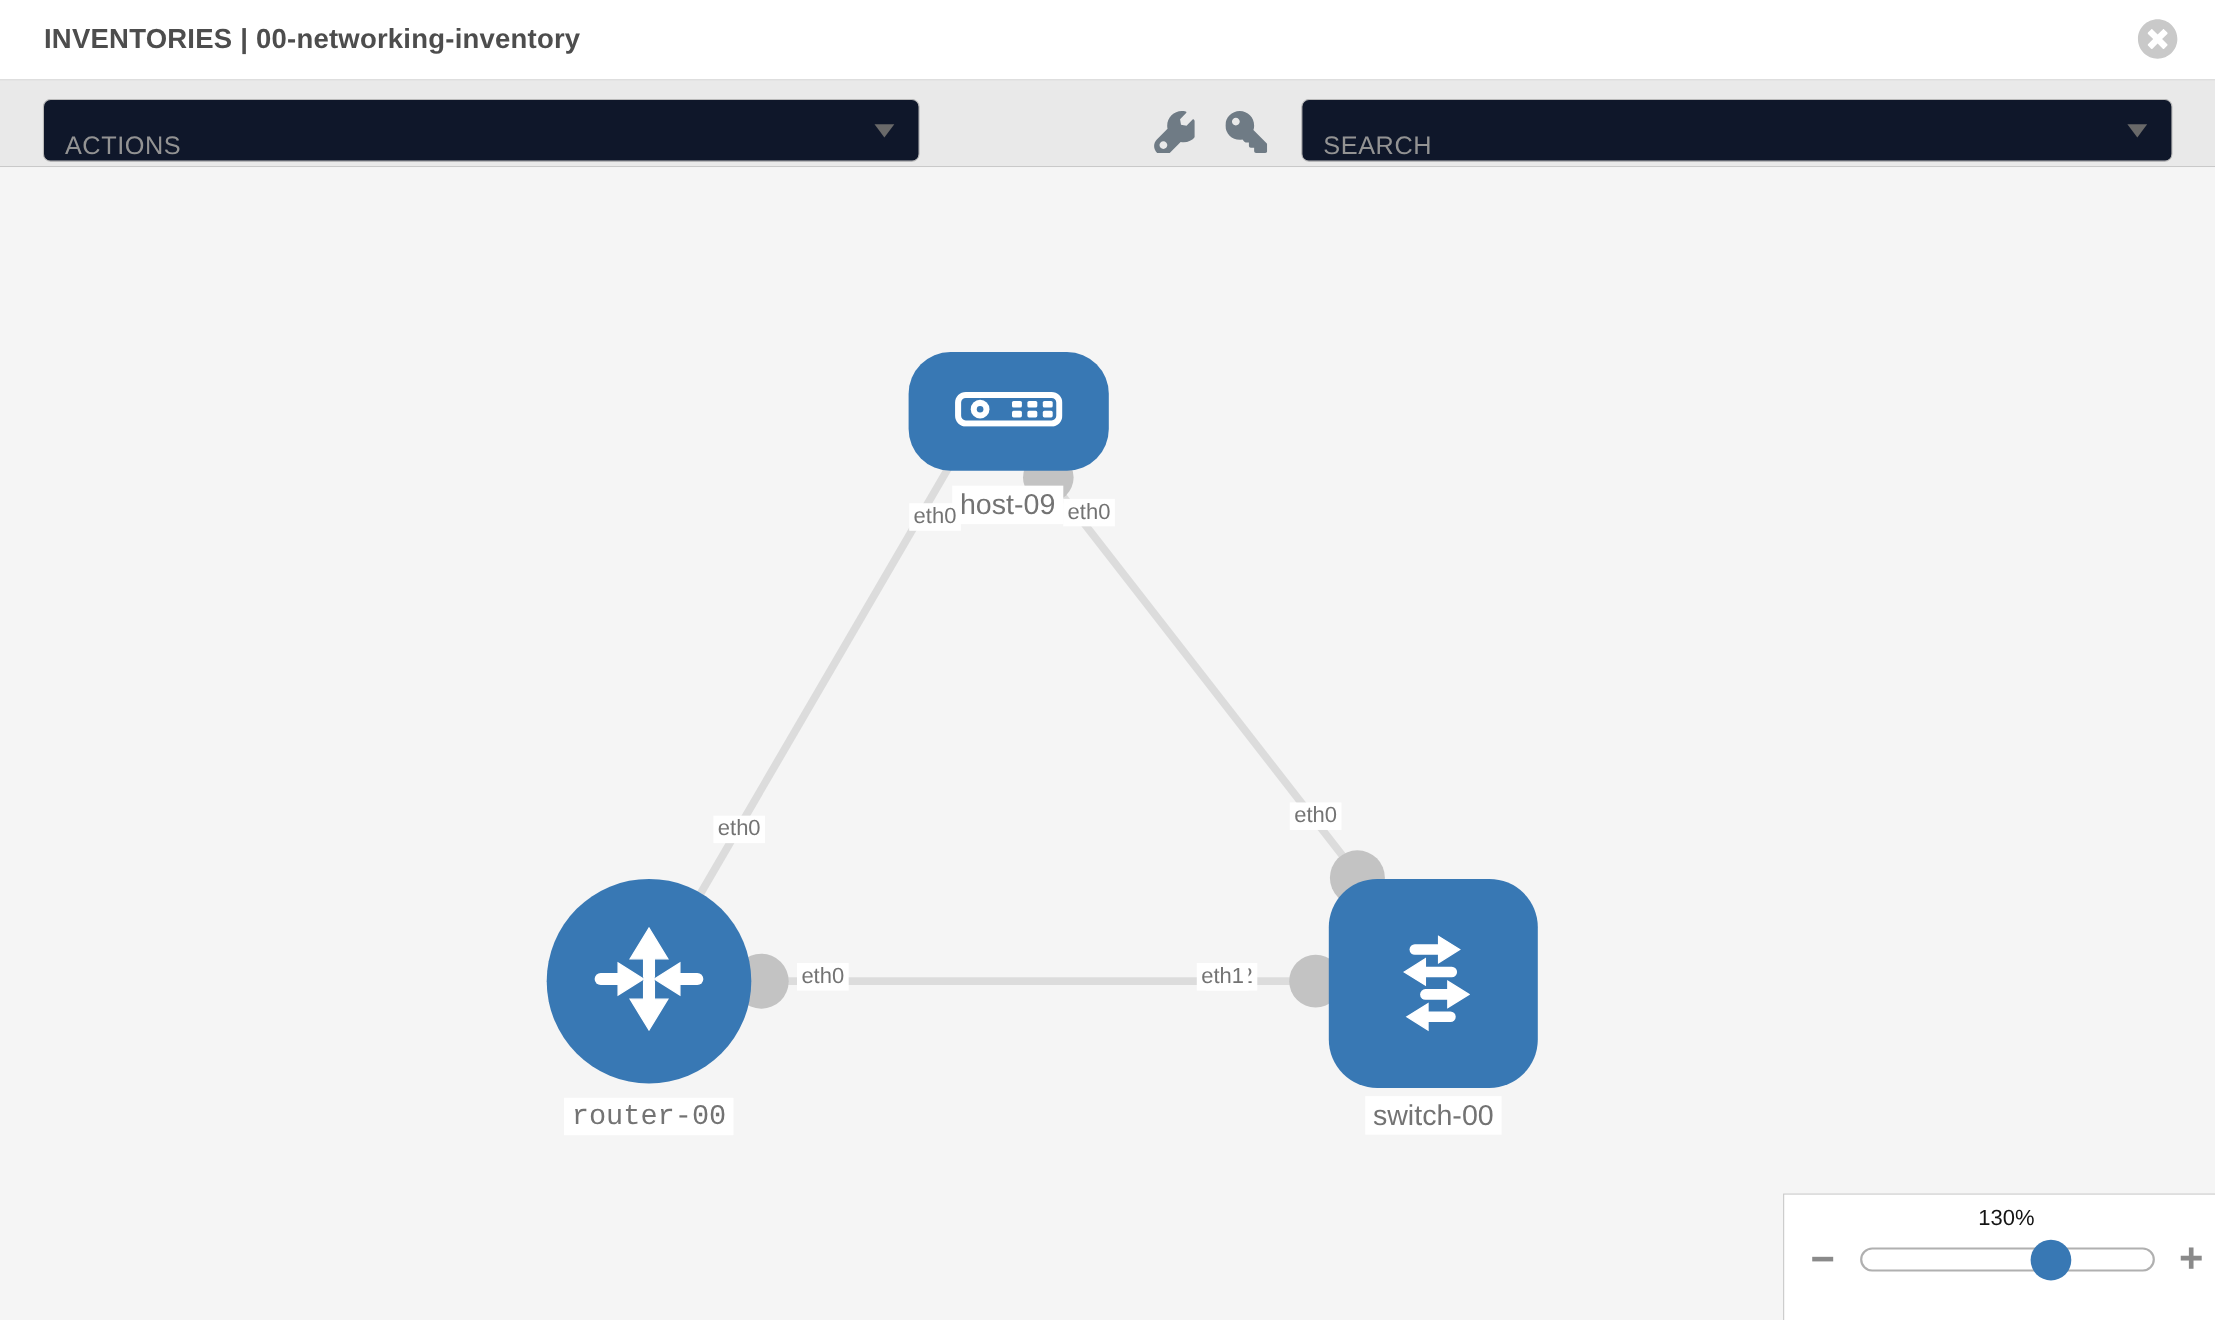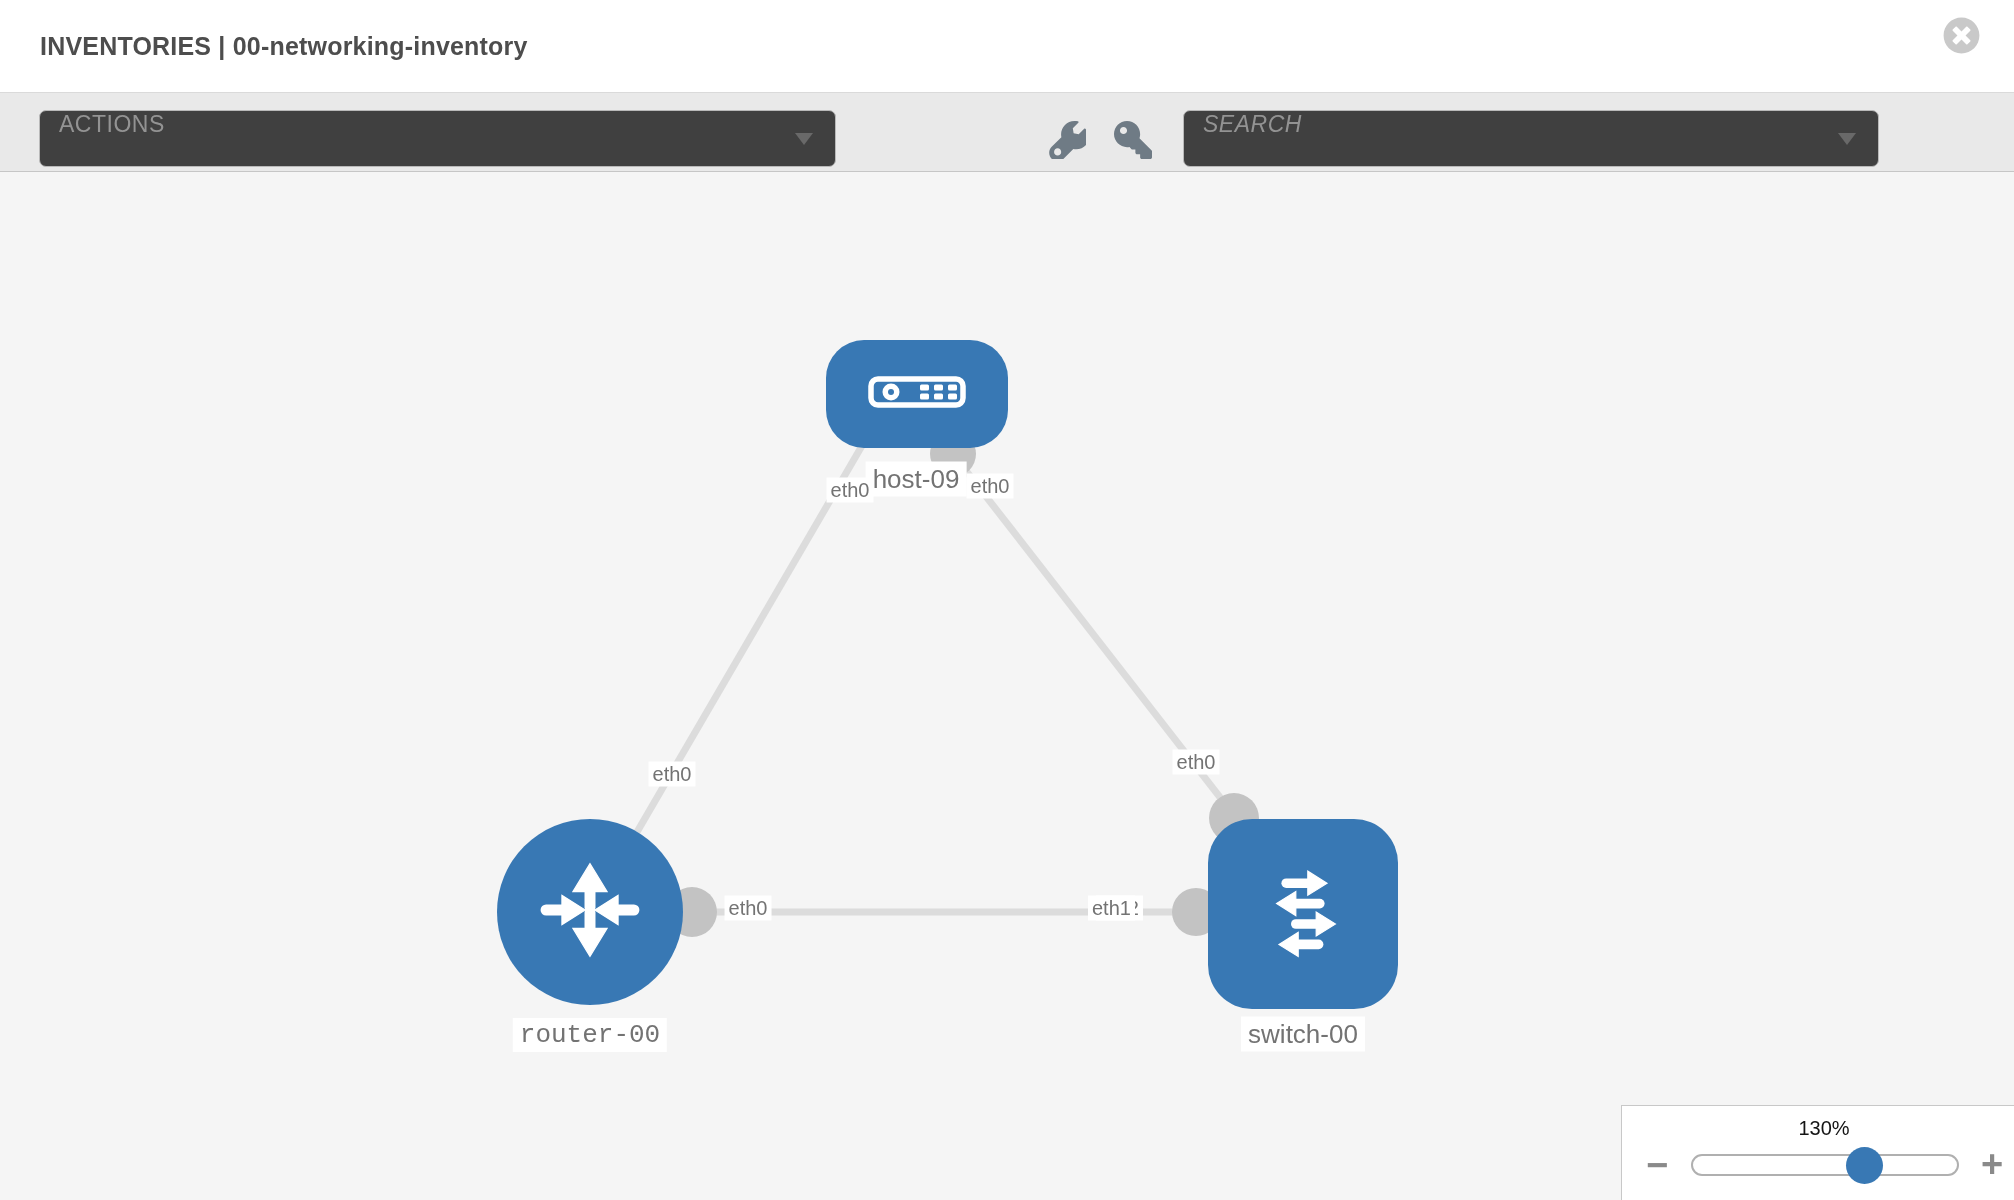--- a/index.html
+++ b/index.html
@@ -1,33 +1,33 @@
 <!DOCTYPE html>
 <html><head>
 <meta charset="utf-8">
 <style>
   * { margin:0; padding:0; box-sizing:border-box; }
   html,body { width:2014px; height:1200px; overflow:hidden;
     font-family:"Liberation Sans","DejaVu Sans",sans-serif; background:#ffffff; }
 
   
-  .hdr { position:relative; width:2014px; height:92px; background:#ffffff; }
+  .hdr { position:relative; width:2014px; height:72px; background:#ffffff; }
   .hdr-title { position:absolute; left:40px; top:50%; transform:translateY(-50%);
     font-size:25px; font-weight:bold; color:#4d4d4d; letter-spacing:0.2px; }
   .close-btn { position:absolute; right:34px; top:17px; width:37px; height:37px;
     cursor:pointer; border:none; background:none; }
 
   
   .tbar { position:relative; width:2014px; height:80px; background:#e9e9e9;
     border-top:1px solid #dadada; border-bottom:1px solid #c6c6c6; }
-  .combo { position:absolute; top:17px; height:57px; background:#404040;
-    border:1px solid #b9b9b9; border-radius:7px; display:flex; align-items:flex-start;
+  .combo { position:absolute; top:17px; height:57px; background:#0f172a;
+    border:1px solid #b9b9b9; border-radius:7px; display:flex; align-items:flex-end;
     cursor:pointer; }
   .combo-actions { left:39px;  width:797px; }
-  .combo-search  { left:1183px; width:696px;font-style:italic; }
+  .combo-search  { left:1183px; width:792px; }
   .combo-text { margin-left:19px; font-size:23px; color:#939393; letter-spacing:0.5px; }
   .caret { position:absolute; right:22px; top:50%; transform:translateY(-50%);
     width:0; height:0; border-left:9px solid transparent; border-right:9px solid transparent;
     border-top:12px solid #696969; }
   .tool-btn { position:absolute; top:28px; width:42px; height:40px; border:none;
     background:none; cursor:pointer; }
   .tool-wrench { left:1046px; }
   .tool-key    { left:1112px; }
 
   

